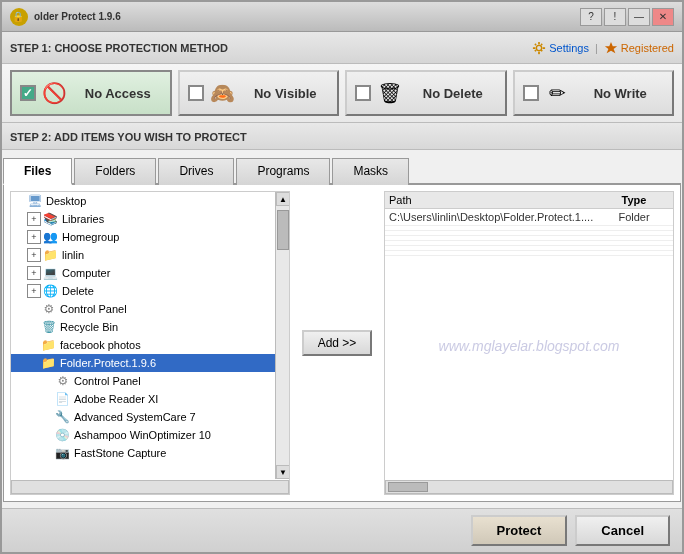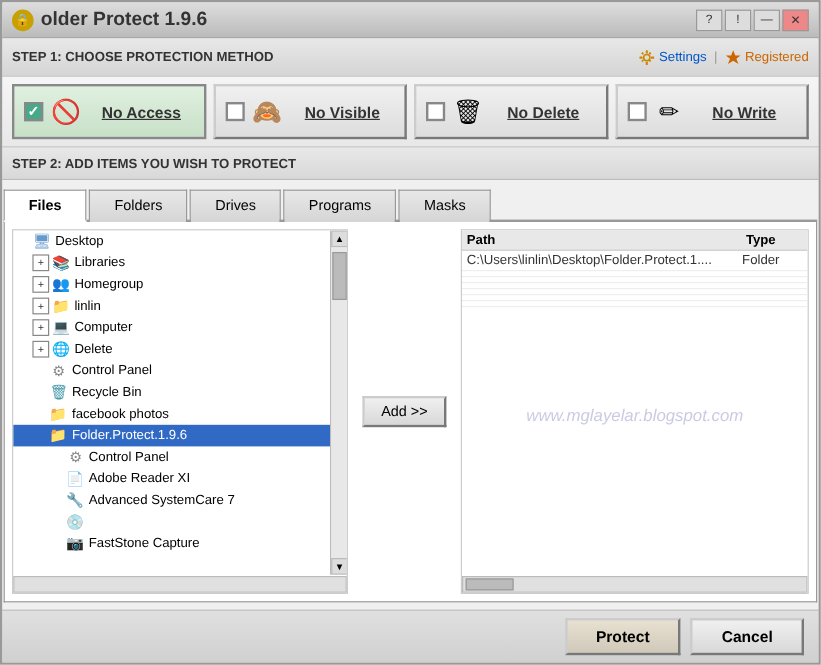--- a/index.html
+++ b/index.html
@@ -43,21 +43,21 @@
       border-radius: 50%;
       display: flex;
       align-items: center;
       justify-content: center;
       font-size: 10px;
       color: white;
       font-weight: bold;
     }
 
     .title-text {
-      font-size: 16px;
+      font-size: 10px;
       font-weight: bold;
       color: #333;
     }
 
     .title-controls {
       display: flex;
       gap: 2px;
     }
 
     .title-btn {
@@ -175,21 +175,20 @@
       font-size: 20px;
       flex-shrink: 0;
     }
 
     .prot-label {
       font-size: 13px;
       font-weight: bold;
       color: #333;
       flex: 1;
       text-align: center;
-      text-decoration: underline;
     }
 
     .step2-bar {
       background: linear-gradient(to bottom, #e8e8e8, #d8d8d8);
       padding: 4px 8px;
       border-bottom: 1px solid #bbb;
     }
 
     .step2-label {
       font-size: 11px;
@@ -342,21 +341,21 @@
     .right-header {
       display: flex;
       background: #e8e8e8;
       border-bottom: 1px solid #ccc;
       padding: 2px 4px;
     }
 
     .right-col-path {
       flex: 1;
       font-size: 11px;
-      font-weight: bold;
+      font-weight: normal;
     }
 
     .right-col-type {
       width: 70px;
       font-size: 11px;
       font-weight: bold;
       text-align: center;
     }
 
     .right-rows {
@@ -663,20 +662,21 @@
 
             <div class="tree-item indent3">
               <span class="tree-spacer"></span>
               <span class="tree-icon sysc-icon">🔧</span>
               <span>Advanced SystemCare 7</span>
             </div>
 
             <div class="tree-item indent3">
               <span class="tree-spacer"></span>
               <span class="tree-icon ash-icon">💿</span>
+              <span>Ashampoo WinOptimizer 10</span>
             </div>
 
             <div class="tree-item indent3">
               <span class="tree-spacer"></span>
               <span class="tree-icon fast-icon">📷</span>
               <span>FastStone Capture</span>
             </div>
 
           </div>
 

